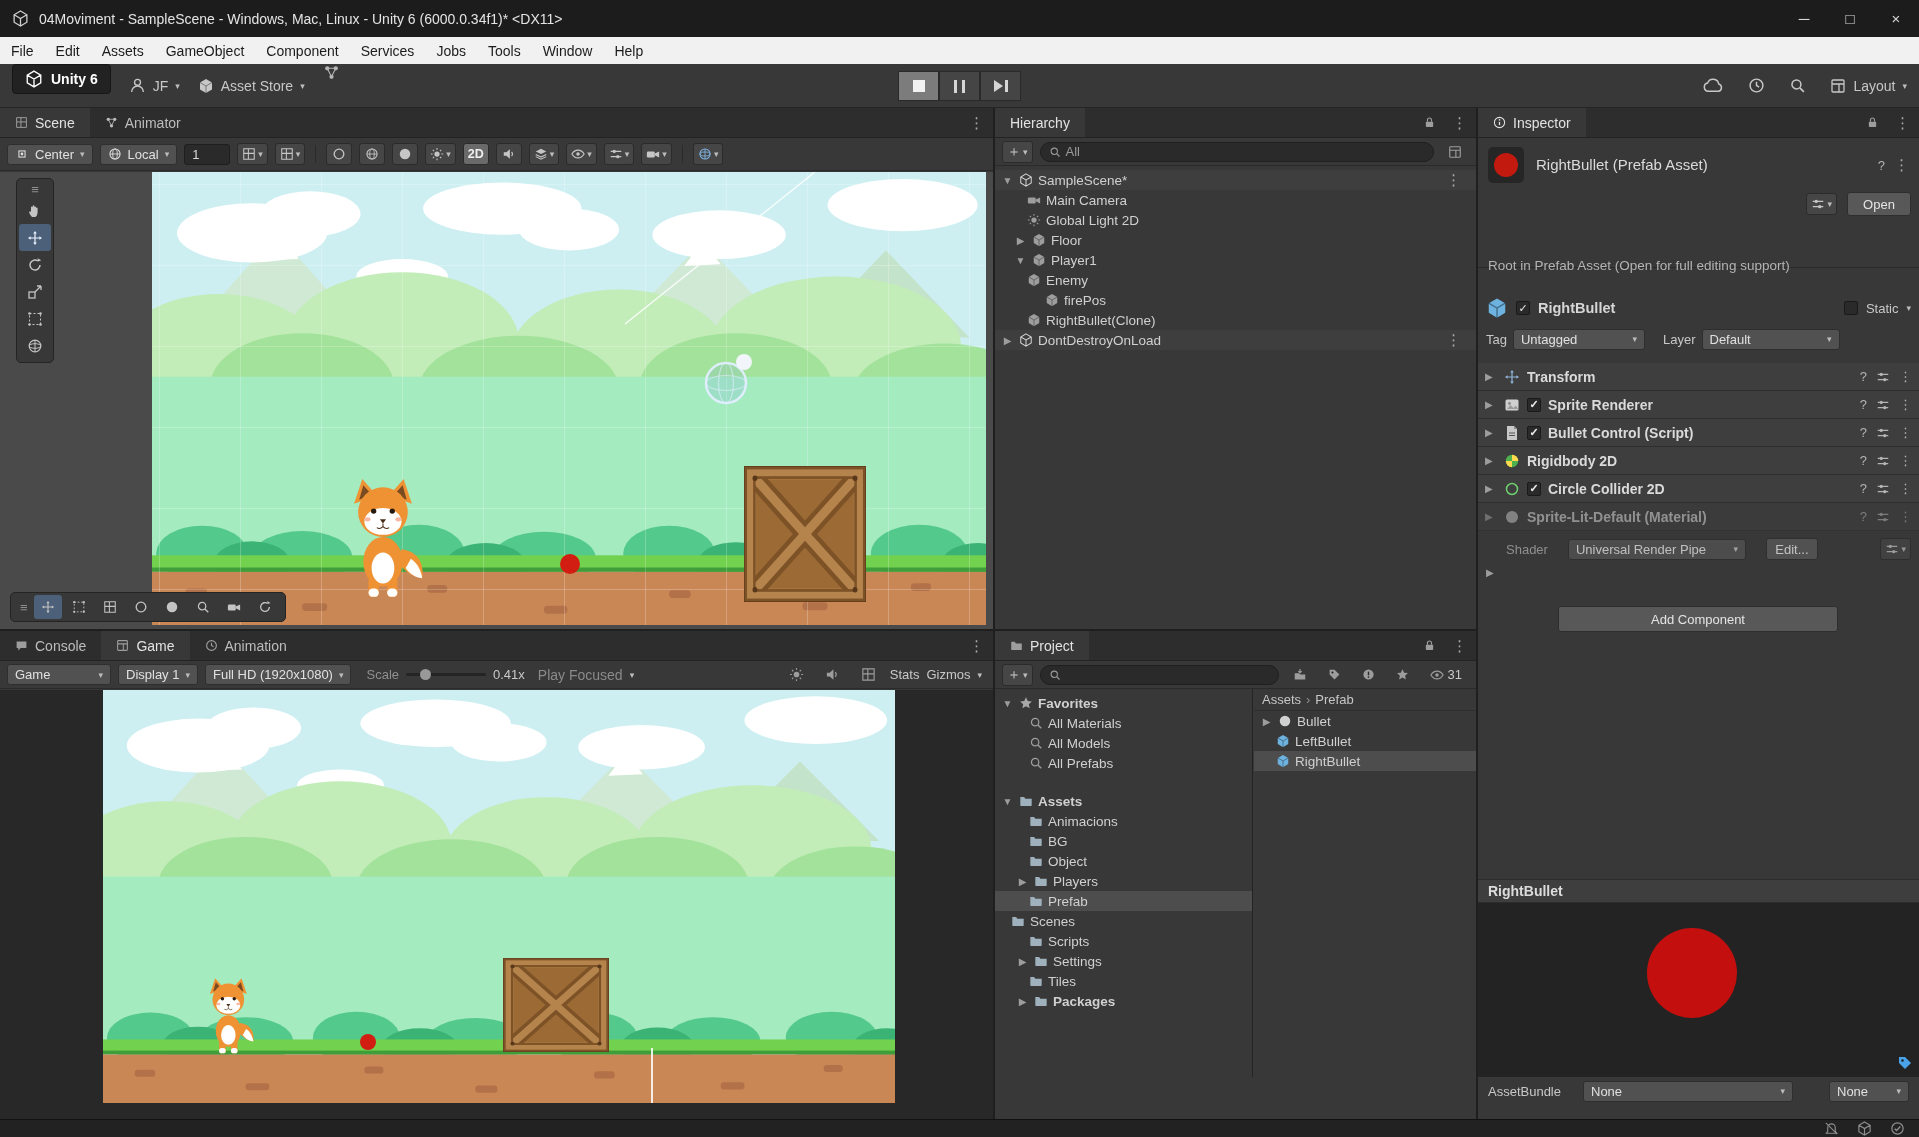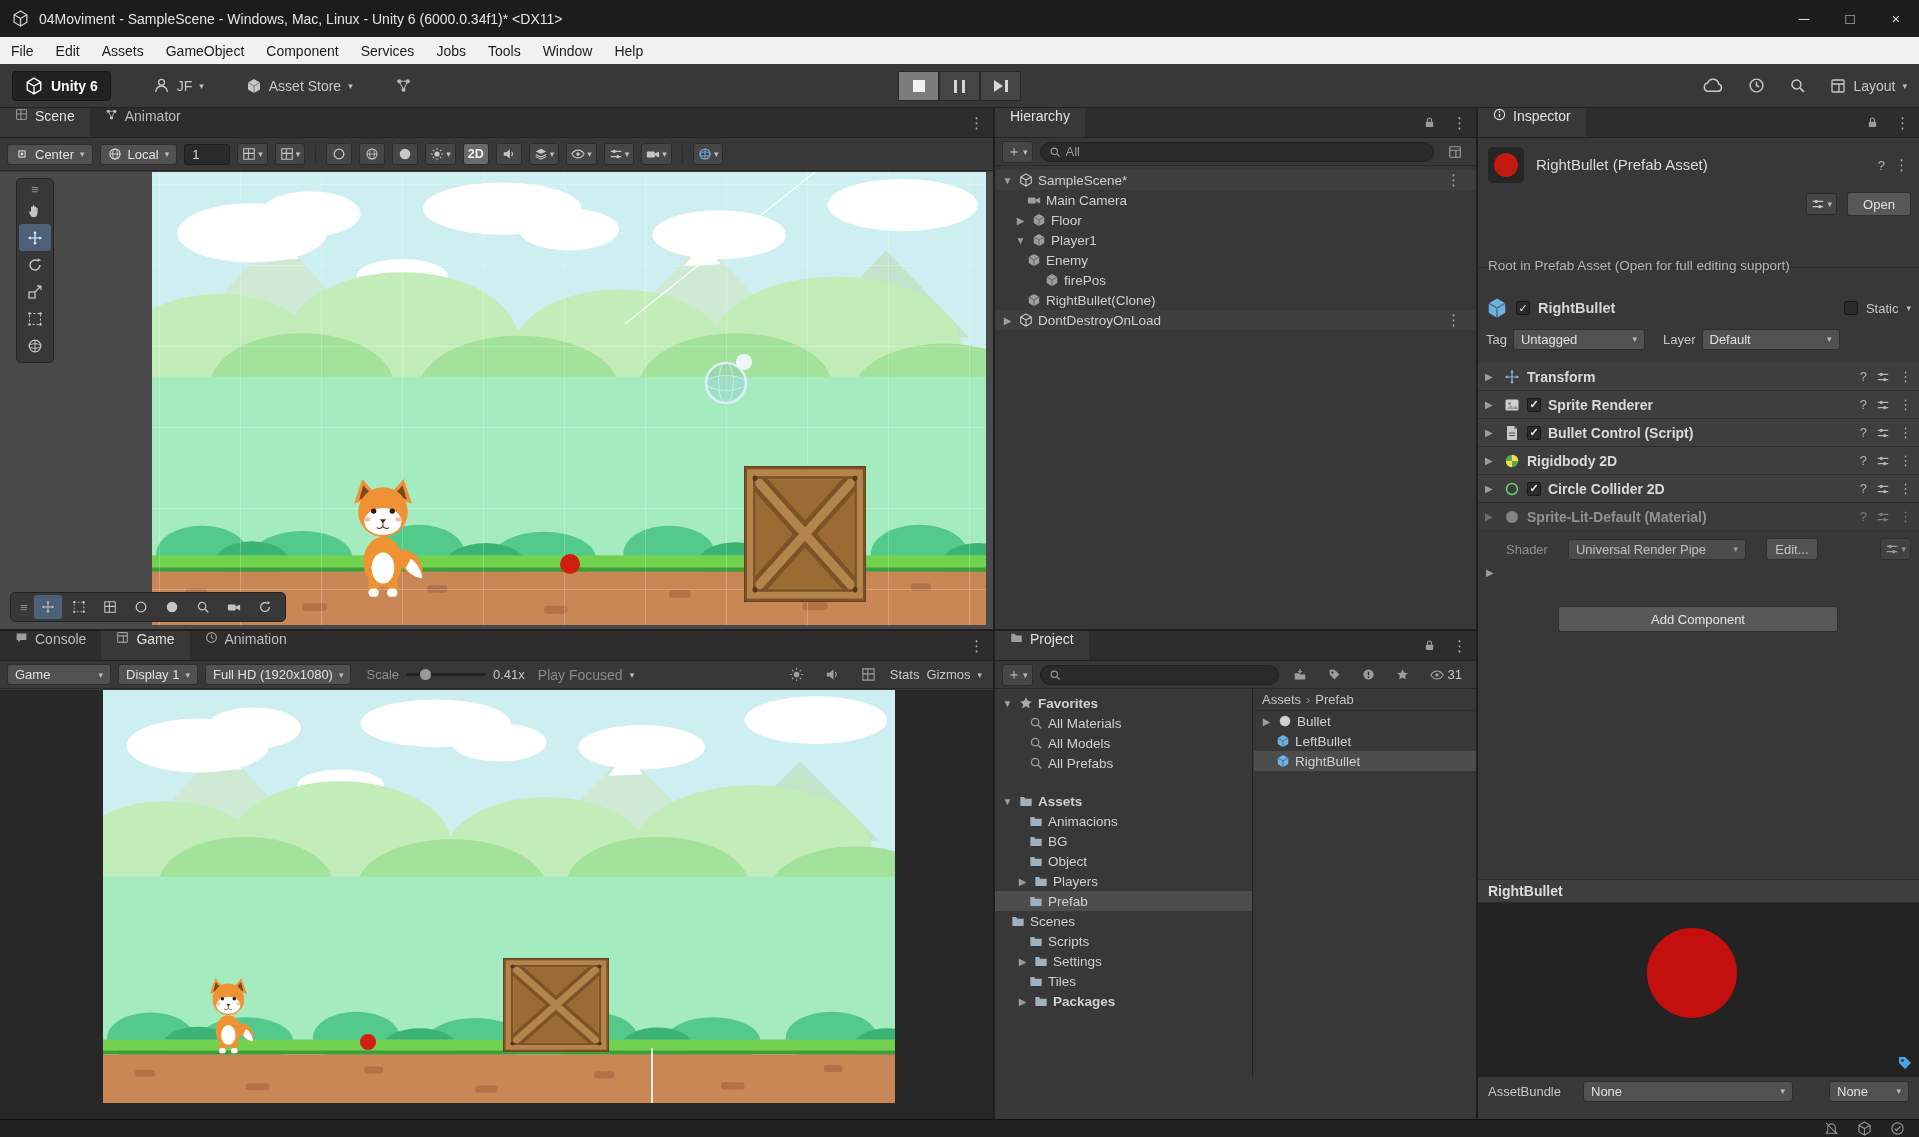--- a/index.html
+++ b/index.html
@@ -11,39 +11,39 @@
   #titlebar{position:absolute;left:0;top:0;width:1919px;height:37px;background:#1c1c1c;
     display:flex;align-items:center;color:#e4e4e4}
   #titlebar .tlogo{margin:0 10px 0 12px;color:#cfcfcf}
   #titlebar .ttl{font-size:14px}
   #titlebar .wbtns{margin-left:auto;display:flex;height:100%}
   #titlebar .wbtn{width:46px;height:100%;display:flex;align-items:center;justify-content:center;color:#d8d8d8;font-size:15px}
   #menubar{position:absolute;left:0;top:37px;width:1919px;height:27px;background:#f1f1f1;
     display:flex;align-items:center;color:#1b1b1b;font-size:14px}
   #menubar .mitem{padding:14px 11px;height:100%;display:flex;align-items:center}
   #appbar{position:absolute;left:0;top:64px;width:1919px;height:44px;background:#383838;
-    border-bottom:1px solid #242424;display:flex;align-items:center;padding:0 12px;gap:42px}
+    border-bottom:1px solid #242424;display:flex;padding:0 12px;gap:18px}
   .ubadge{background:#222;border:1px solid #161616;border-radius:4px;height:30px;
     display:flex;align-items:center;gap:8px;padding:0 12px;font-weight:bold;color:#fff}
   .tbgrp{display:flex;align-items:center;gap:7px;color:#c7c7c7;font-size:14px}
   .car{font-size:9px;color:#bdbdbd}
   #playctl{position:absolute;left:898px;top:71px;display:flex}
   .pbtn{width:41px;height:30px;background:#454545;border:1px solid #2a2a2a;
     display:flex;align-items:center;justify-content:center}
   .pbtn.active{background:#7c7c7c}
   .ic-stop{width:12px;height:12px;background:#f2f2f2}
   .ic-pause{width:11px;height:13px;border-left:3.5px solid #d6d6d6;border-right:3.5px solid #d6d6d6}
   .ic-step{display:flex;align-items:center}
   .ic-step .tri{width:0;height:0;border-top:6px solid transparent;border-bottom:6px solid transparent;border-left:9px solid #d6d6d6}
   .ic-step .bar{width:3px;height:12px;background:#d6d6d6;margin-left:2px}
   #appbar .rgrp{margin-left:auto;display:flex;align-items:center;gap:24px;color:#c7c7c7}
   
   .panel{position:absolute;background:#383838;overflow:hidden}
   .tabbar{height:30px;background:#2d2d2d;border-bottom:1px solid #232323;display:flex;align-items:stretch}
-  .tab{display:flex;align-items:flex-start;gap:7px;padding:0 15px;font-size:14px;color:#bdbdbd;background:#2d2d2d}
+  .tab{display:flex;align-items:center;gap:7px;padding:0 15px;font-size:14px;color:#bdbdbd;background:#2d2d2d}
   .tab.active{background:#383838;color:#e2e2e2}
   .tabsp{flex:1}
   .tabic{display:flex;align-items:center;padding:0 7px;color:#9d9d9d}
   .kebab{color:#ababab;font-size:15px;padding:0 9px;display:flex;align-items:center}
   .toolrow{height:28px;background:#383838;border-bottom:1px solid #2a2a2a;display:flex;align-items:center;gap:7px;padding:0 7px}
   .dd{background:#515151;border:1px solid #2e2e2e;border-radius:3px;height:21px;
     display:inline-flex;align-items:center;gap:6px;padding:0 7px;font-size:13px;color:#e0e0e0;white-space:nowrap}
   .field{background:#2a2a2a;border:1px solid #1e1e1e;border-radius:3px;height:21px;
     display:inline-flex;align-items:center;padding:0 7px;font-size:13px;color:#d8d8d8}
   .btn{background:#585858;border:1px solid #2e2e2e;border-radius:3px;color:#e4e4e4;
@@ -681,20 +681,26 @@
         </svg>
       <span>SampleScene*</span>
       <span style="margin-left:auto" class="kebab">⋮</span>
     </div>
     <div class="hrow" style="padding-left:32px">
       <svg class="ic icon14" style="color:#9d9d9d">
           <use href="#i-camera"></use>
         </svg>
       <span>Main Camera</span>
     </div>
+    <div class="hrow" style="padding-left:32px">
+      <svg class="ic icon14" style="color:#9d9d9d">
+          <use href="#i-light"></use>
+        </svg>
+      <span>Global Light 2D</span>
+    </div>
     <div class="hrow" style="padding-left:19px">
       <span class="arr">▶</span>
       <svg class="ic icon14" style="color:#9d9d9d">
           <use href="#i-cube-s"></use>
         </svg>
       <span>Floor</span>
     </div>
     <div class="hrow" style="padding-left:19px">
       <span class="arr">▼</span>
       <svg class="ic icon14" style="color:#9d9d9d">

